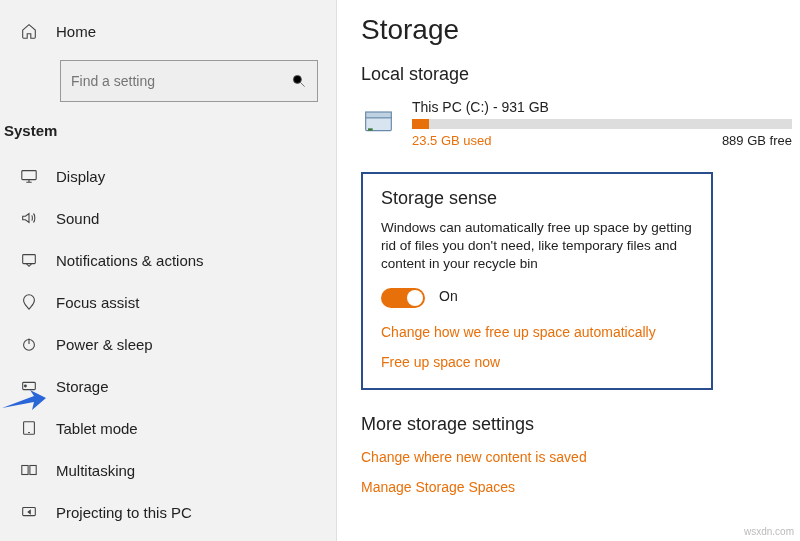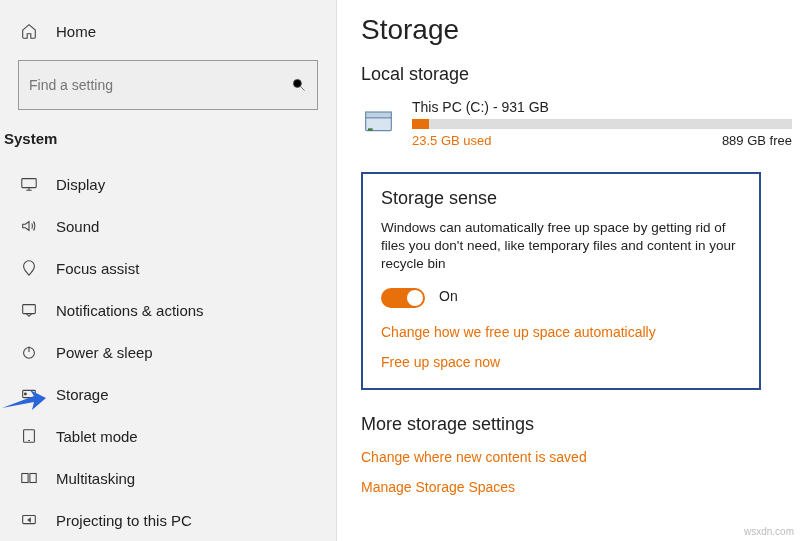--- a/index.html
+++ b/index.html
@@ -37,22 +37,23 @@
     justify-content: center;
     margin-right: 16px;
   }
   .icon svg { width: 18px; height: 18px; stroke: #444; fill: none; stroke-width: 1.2; }
   .search-wrap { padding: 8px 18px 14px; }
   .search {
     display: flex;
     align-items: center;
     border: 1px solid #999;
     background: #eee;
-    height: 50px;
+    height: 42px;
     padding: 4px 10px;
+    margin-left: 42px;
   }
   .search input {
     border: none;
     background: transparent;
     flex: 1;
     font-size: 14px;
     color: #555;
     outline: none;
   }
   .search .sicon { width: 16px; height: 16px; }
@@ -93,21 +94,21 @@
     position: absolute; left: 0; top: 0; bottom: 0;
     background: #e8700a;
     width: 4.5%;
   }
   .disk-stats { display: flex; justify-content: space-between; width: 380px; font-size: 13px; }
   .orange { color: #e8700a; }
   .sense-box {
     border: 2px solid #2a4d8f;
     padding: 14px 18px 18px;
     margin-bottom: 24px;
-    width: 400px;
+    width: 352px;
   }
   .sense-box h2 { margin-bottom: 10px; }
   .sense-desc { font-size: 13.5px; line-height: 1.35; margin-bottom: 14px; }
   .toggle-row { display: flex; align-items: flex-start; margin-bottom: 16px; }
   .toggle {
     width: 44px; height: 20px; border-radius: 10px;
     background: #e8700a; position: relative; margin-right: 14px;
   }
   .toggle::after {
     content: ""; position: absolute; right: 2px; top: 2px;
@@ -167,34 +168,34 @@
               <path d="M3 8v4h3l4 3V5L6 8z"></path>
               <path d="M13 7c1 1 1 5 0 6M15 5c2 2 2 8 0 10"></path>
             </svg>
         </span>
         <span>Sound</span>
       </div>
 
       <div class="side-item">
         <span class="icon">
           <svg viewBox="0 0 20 20">
-              <path d="M10 2a6 6 0 0 1 6 6c0 4-3 6-6 10-3-4-6-6-6-10a6 6 0 0 1 6-6z"></path>
-            </svg>
-        </span>
-        <span>Focus assist</span>
-      </div>
-
-      <div class="side-item">
-        <span class="icon">
-          <svg viewBox="0 0 20 20">
               <rect x="3" y="4" width="14" height="10" rx="1"></rect>
               <path d="M7 14l3 3 3-3"></path>
             </svg>
         </span>
         <span>Notifications &amp; actions</span>
+      </div>
+
+      <div class="side-item">
+        <span class="icon">
+          <svg viewBox="0 0 20 20">
+              <path d="M10 2a6 6 0 0 1 6 6c0 4-3 6-6 10-3-4-6-6-6-10a6 6 0 0 1 6-6z"></path>
+            </svg>
+        </span>
+        <span>Focus assist</span>
       </div>
 
       <div class="side-item">
         <span class="icon">
           <svg viewBox="0 0 20 20">
               <circle cx="10" cy="11" r="6"></circle>
               <path d="M10 4v6"></path>
             </svg>
         </span>
         <span>Power &amp; sleep</span>

